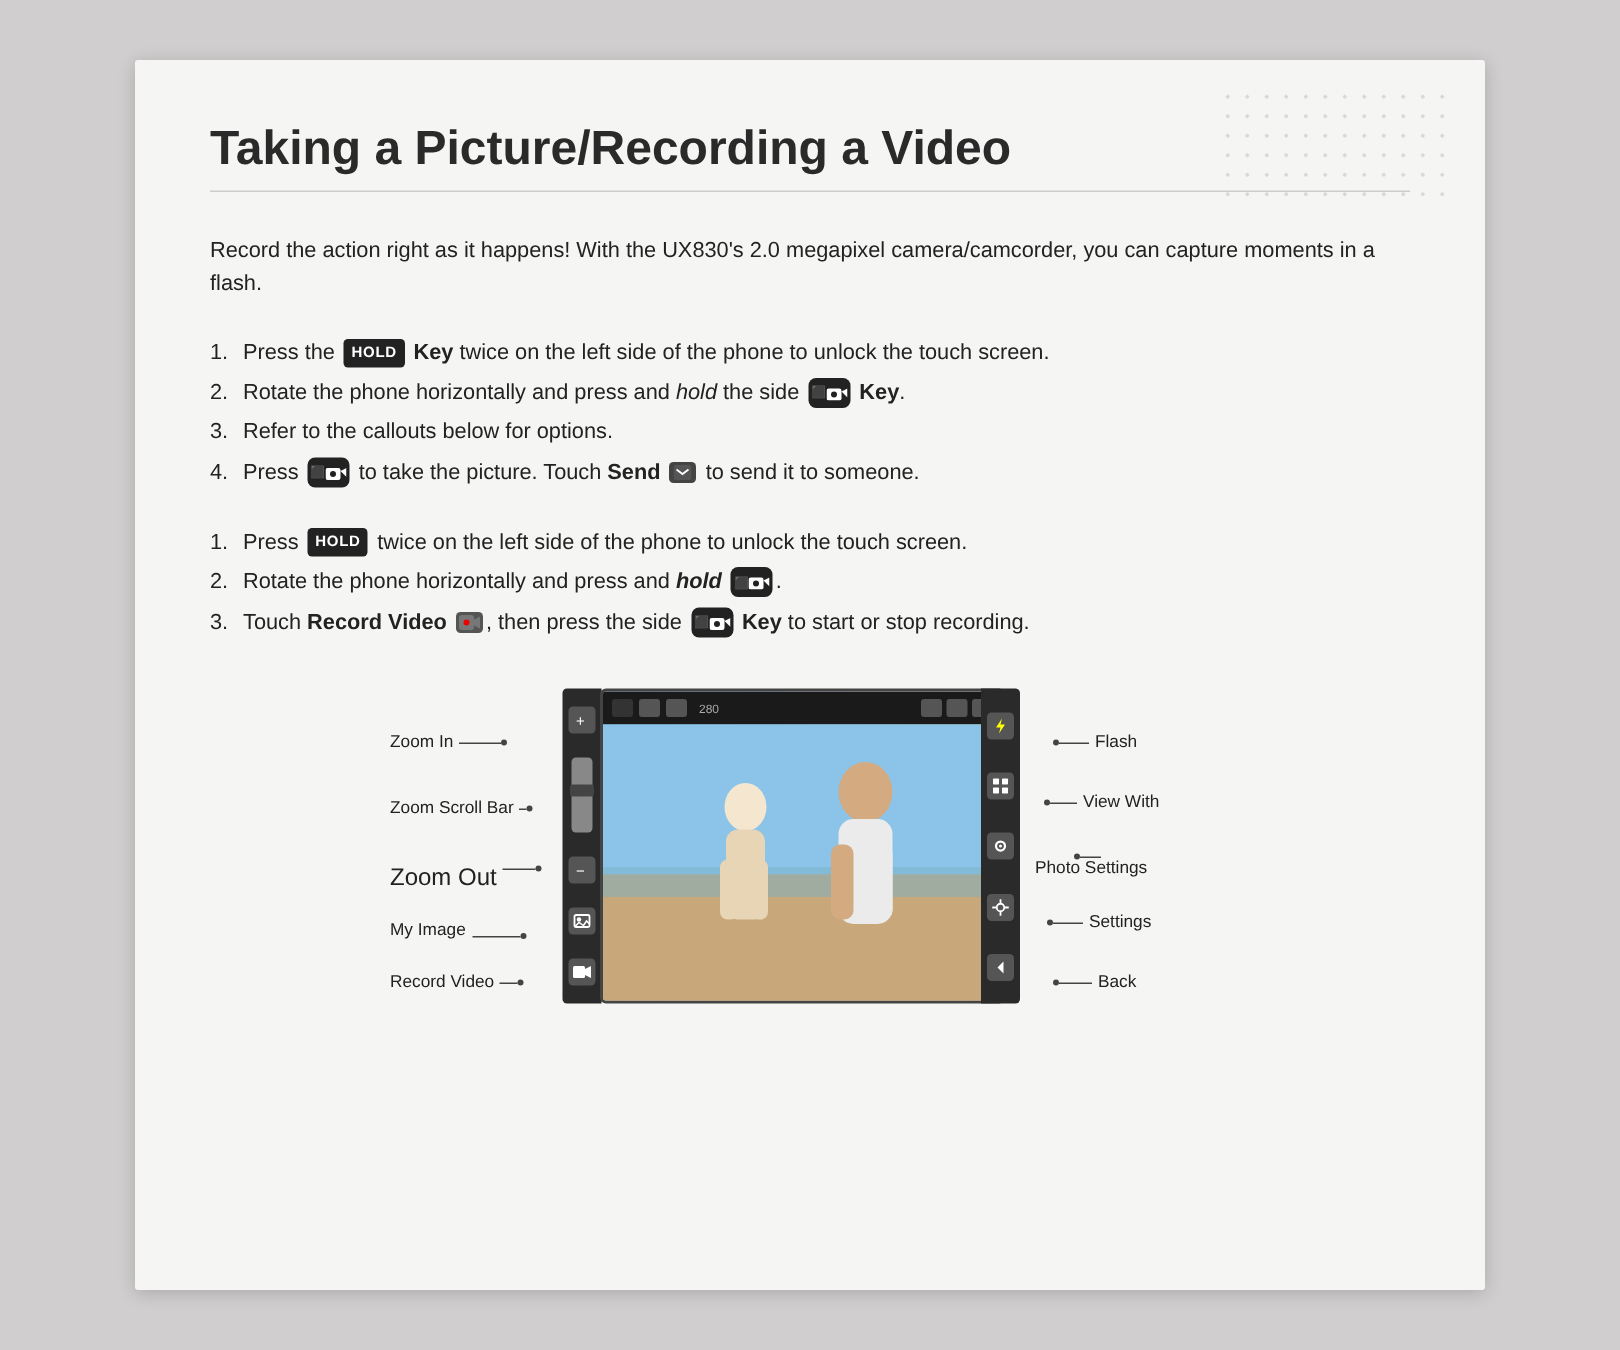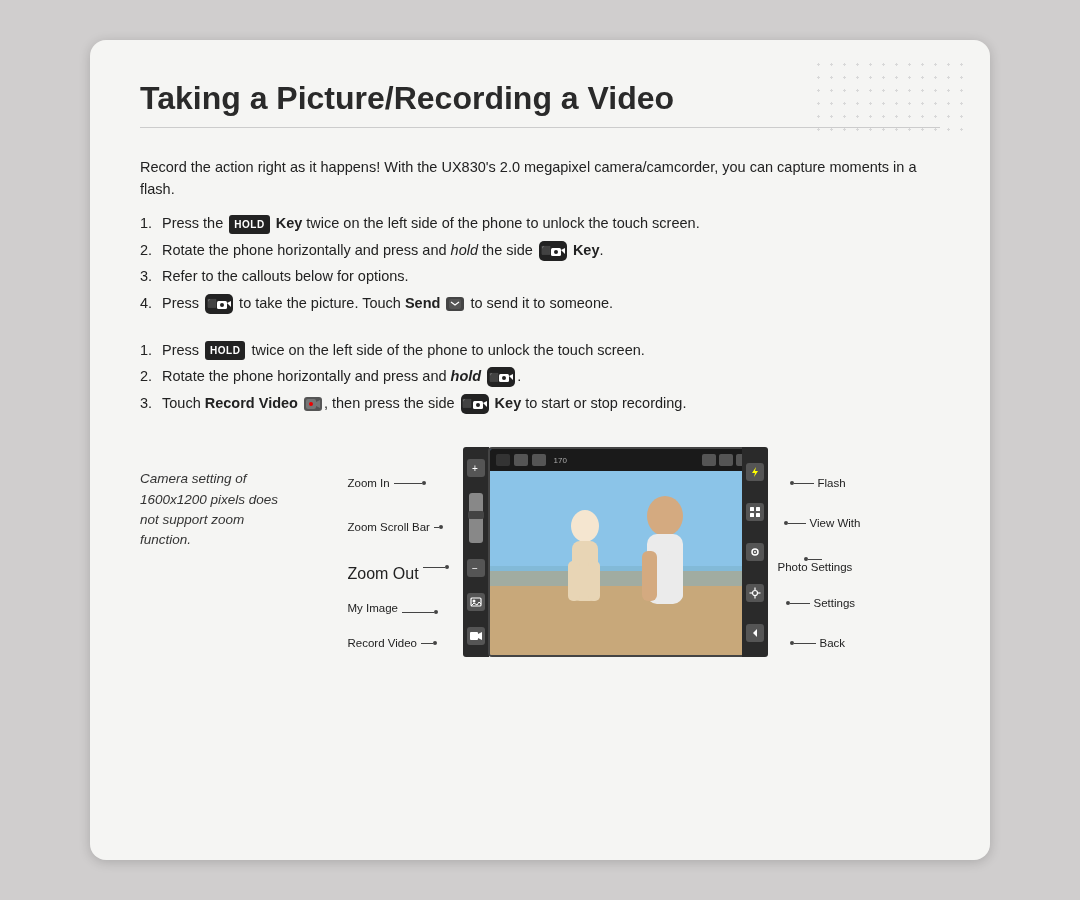--- a/index.html
+++ b/index.html
@@ -8,21 +8,21 @@
       display: flex;
       justify-content: center;
       align-items: center;
       min-height: 100vh;
       font-family: Arial, sans-serif;
     }
     .page-container {
       width: 900px;
       min-height: 820px;
       background: #f5f5f3;
-      border-radius: 16px;
+      border-radius: 2px;
       padding: 40px 50px 40px 50px;
       position: relative;
       box-shadow: 0 2px 12px rgba(0,0,0,0.18);
     }
     
     .dot-grid {
       position: absolute;
       top: 18px;
       right: 18px;
       width: 160px;
@@ -37,21 +37,21 @@
       font-weight: bold;
       color: #2a2a2a;
       margin-bottom: 28px;
       padding-bottom: 10px;
       border-bottom: 1px solid #ccc;
     }
     .intro-text {
       font-size: 14.5px;
       color: #222;
       line-height: 1.55;
-      margin-bottom: 10px;
+      margin-bottom: 22px;
     }
     .section-title {
       font-size: 15.5px;
       font-weight: bold;
       color: #111;
       margin-bottom: 8px;
     }
     .steps-list {
       list-style: none;
       margin-bottom: 22px;
@@ -319,21 +319,20 @@
               <polygon points="10,4 14,2 14,8" fill="white"></polygon>
               <circle cx="5" cy="6" r="2" fill="#222"></circle>
             </svg>
         </span>
         <strong>Key</strong> to start or stop recording.
       </li>
     </ol>
   </div>
 
   <div class="bottom-section">
-    <div class="camera-note">Camera setting of 1600x1200 pixels does not support zoom function.</div>
     <div class="camera-diagram-wrapper">
       <div class="camera-diagram">
 
         <div class="cam-left-sidebar">
           <div class="sidebar-btn">
             <svg width="12" height="12" viewBox="0 0 12 12">
                 <text x="2" y="10" font-size="10" fill="white">+</text>
               </svg>
           </div>
           <div style="width:14px;height:50px;background:#888;border-radius:3px;position:relative;">
@@ -357,21 +356,21 @@
                 <polygon points="8,4 12,2 12,10 8,8" fill="white"></polygon>
               </svg>
           </div>
         </div>
 
         <div class="cam-screen">
           <div class="cam-screen-top-bar">
             <div class="cam-screen-icon camera"></div>
             <div class="cam-screen-icon"></div>
             <div class="cam-screen-icon"></div>
-            <span class="cam-res-text">170</span>
+            <span class="cam-res-text">280</span>
             <div class="cam-screen-icon-right">
               <div class="cam-screen-icon"></div>
               <div class="cam-screen-icon"></div>
               <div class="cam-screen-icon"></div>
             </div>
           </div>
           <div class="cam-scene">
             
             <svg width="270" height="188" viewBox="0 0 270 188">
 

